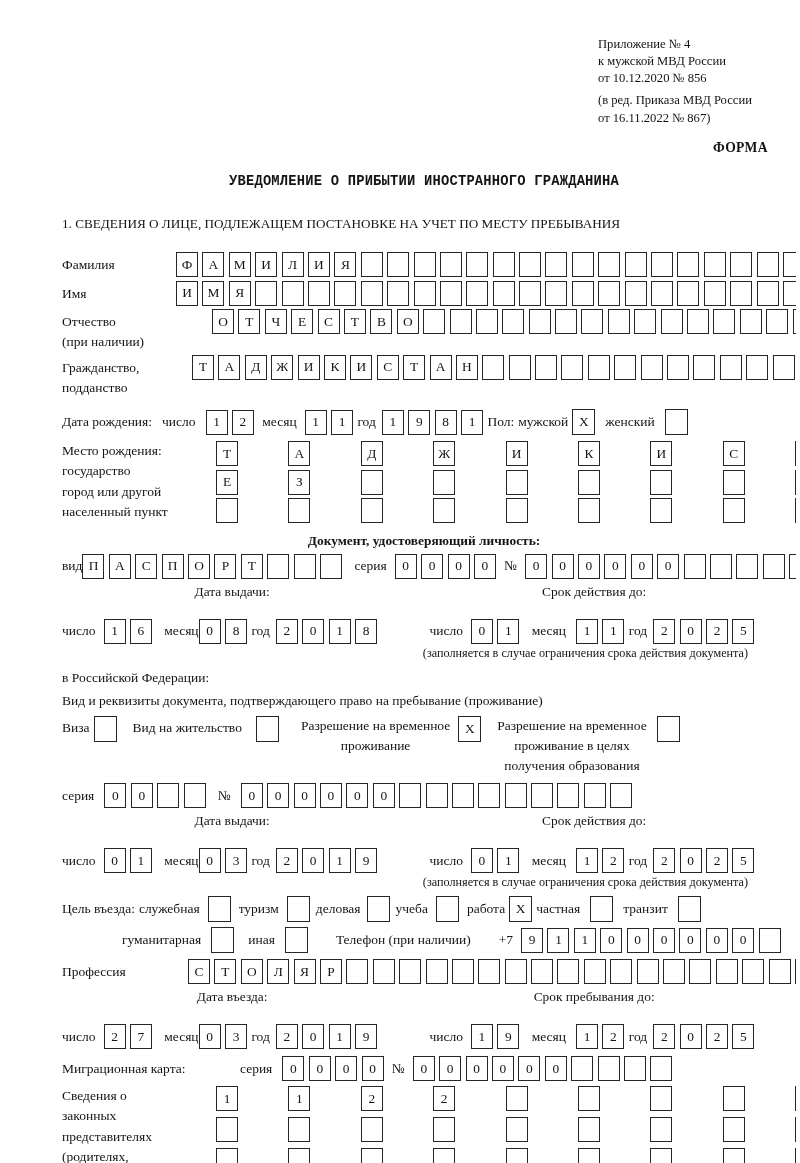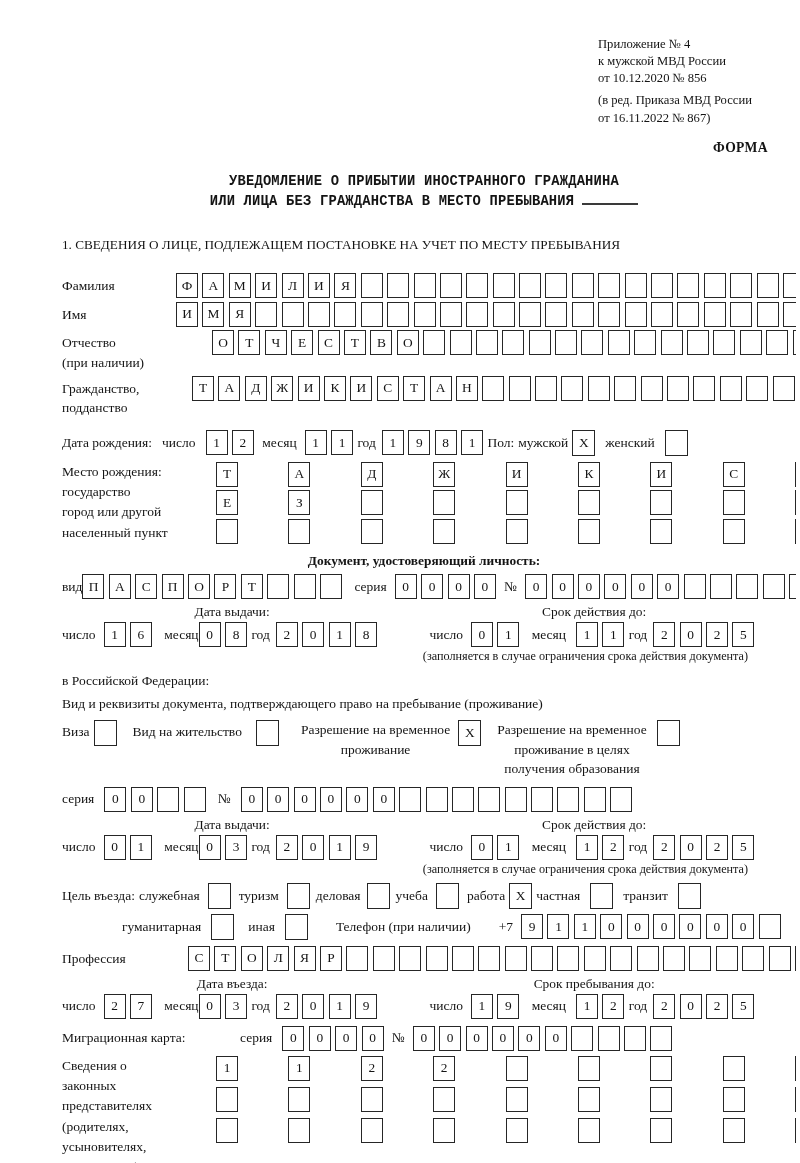--- a/index.html
+++ b/index.html
@@ -19,21 +19,21 @@
   .chk{flex:none;display:inline-flex;align-items:center;justify-content:center;width:23px;height:26px;
        box-sizing:border-box;border:1.7px solid #262626;font-size:13.4px;}
   .inl{display:flex;align-items:center;font-size:13.5px;}
   .m-l4{margin-left:4px;}.m-l6{margin-left:6px;}.m-l8{margin-left:8px;}.m-l10{margin-left:10px;}
   .m-l14{margin-left:14px;}.m-l28{margin-left:28px;}
   .m-r6{margin-right:6px;}.m-r8{margin-right:8px;}.m-r10{margin-right:10px;}.m-r16{margin-right:16px;}
   .stack{display:flex;flex-direction:column;}
   .stack .frow{margin-bottom:3.5px;}
   .doc-head{text-align:center;font-weight:bold;font-size:13.4px;margin:6px 0 5px;}
   .dates-row{display:flex;margin-top:5px;}
-  .dgroup{display:flex;flex-direction:column;}
+  .dgroup{display:flex;flex-direction:column;gap:17px;}
   .dgroup.left{flex:0 0 47%;}
   .dgroup.right{flex:1;}
   .dg-head{text-align:center;font-size:13.4px;margin-bottom:2px;}
   .dg-row{display:flex;align-items:center;font-size:13.5px;}
   .dates-note{font-size:12.2px;text-align:right;padding-right:38px;margin-top:2px;margin-bottom:6px;}
   .intro{font-size:13.5px;line-height:1.7;margin-top:4px;}
   .perm-row{display:flex;align-items:flex-start;margin-top:4px;margin-bottom:8px;font-size:13.5px;}
   .perm-multi{text-align:center;line-height:1.45;}
   .note-bottom{font-size:12.4px;text-align:center;padding-left:110px;margin-top:10px;}
   .lblcol{flex:none;line-height:1.5;font-size:13.5px;}
@@ -48,21 +48,20 @@
     <div>к мужской МВД России</div>
     <div>от 10.12.2020 № 856</div>
     <div class="hdr-gap"></div>
     <div>(в ред. Приказа МВД России</div>
     <div>от 16.11.2022 № 867)</div>
   </div>
   <div class="forma">ФОРМА</div>
 
   <div class="title">
     <div>УВЕДОМЛЕНИЕ О ПРИБЫТИИ ИНОСТРАННОГО ГРАЖДАНИНА</div>
-    <div><span>ИЛИ ЛИЦА БЕЗ ГРАЖДАНСТВА В МЕСТО ПРЕБЫВАНИЯ</span><span class="underline"></span></div>
   </div>
 
   <div class="sec-head">1. СВЕДЕНИЯ О ЛИЦЕ, ПОДЛЕЖАЩЕМ ПОСТАНОВКЕ НА УЧЕТ ПО МЕСТУ ПРЕБЫВАНИЯ</div>
 
   <div class="frow">
     <span class="lbl" style="width:68px">Фамилия</span>
     <span class="cells">
         <span class="cell">Ф</span>
         <span class="cell">А</span>
         <span class="cell">М</span>

